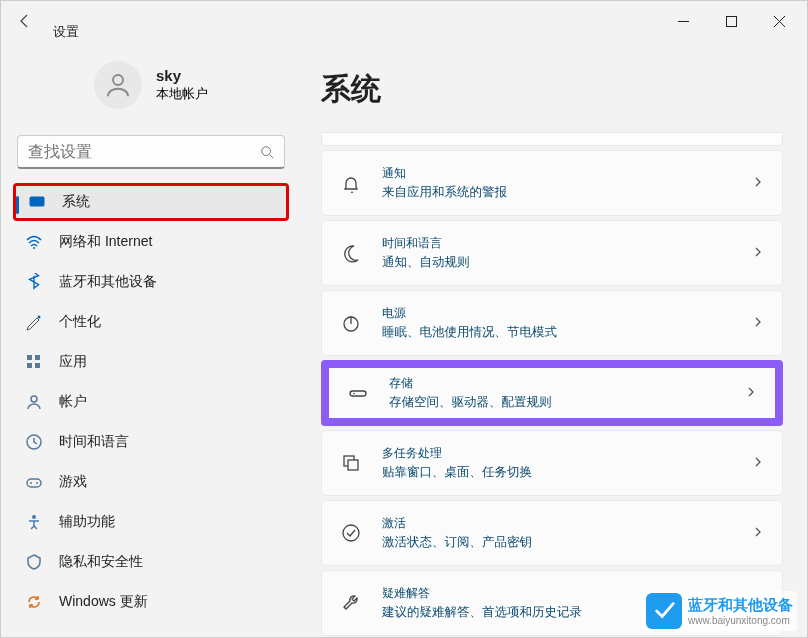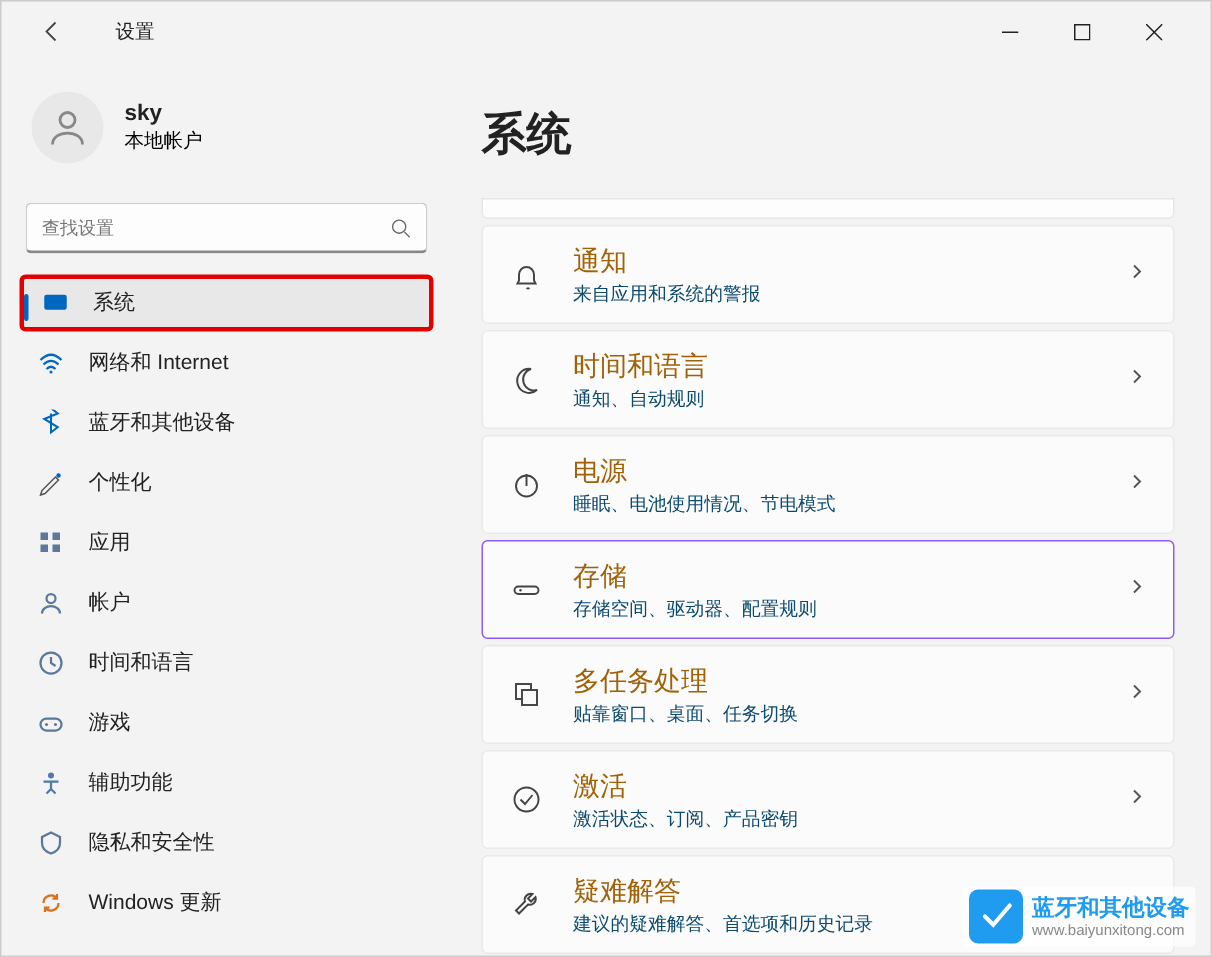--- a/index.html
+++ b/index.html
@@ -1,53 +1,53 @@
 <!DOCTYPE html>
 <html><head>
   <meta charset="utf-8">
   <style>
     * { margin: 0; padding: 0; box-sizing: border-box; font-family: "Segoe UI", "Microsoft YaHei", sans-serif; }
     body { width: 808px; height: 638px; background: #f3f3f3; position: relative; overflow: hidden; border: 1px solid #ccc; }
     
-    .titlebar { height: 40px; display: flex; align-items: center; padding: 0 14px; gap: 14px; }
+    .titlebar { height: 40px; display: flex; align-items: flex-end; padding: 0 4px; }
     .back-btn { width: 40px; height: 40px; display: flex; align-items: center; justify-content: center; cursor: pointer; }
     .title { font-size: 13px; margin-left: 8px; color: #222; }
     .win-controls { margin-left: auto; display: flex; }
     .win-btn { width: 48px; height: 40px; display: flex; align-items: center; justify-content: center; cursor: pointer; }
     
     .layout { display: flex; height: calc(100% - 40px); }
     
     .sidebar { width: 300px; padding: 10px 12px 0 12px; }
-    .account { display: flex; align-items: center; padding: 10px 8px 20px 8px; }
+    .account { display: flex; align-items: center; padding: 10px 8px 20px 8px; justify-content: center; }
     .avatar { width: 48px; height: 48px; border-radius: 50%; background: #e8e8e8; display: flex; align-items: center; justify-content: center; }
     .acc-text { margin-left: 14px; }
     .acc-name { font-size: 15px; font-weight: 600; color: #222; }
     .acc-type { font-size: 13px; color: #000000; margin-top: 1px; }
     
     .search { height: 34px; border: 1px solid #ccc; border-bottom: 2px solid #888; border-radius: 4px; background: #fdfdfd; display: flex; align-items: center; padding: 0 10px; margin: 6px 4px 14px 4px; }
-    .search input { flex: 1; border: none; outline: none; background: transparent; font-size: 12px; color: #666; }
+    .search input { flex: 1; border: none; outline: none; background: transparent; font-size: 16px; color: #666; }
     
     .nav { display: flex; flex-direction: column; gap: 2px; }
     .nav-item { height: 38px; display: flex; align-items: center; padding: 0 12px; border-radius: 4px; cursor: pointer; position: relative; }
     .nav-item.active { background: #e8e8e8; }
     .nav-item.active::before { content:""; position:absolute; left:0; top:10px; width:3px; height:18px; background:#0067c0; border-radius:2px; }
     .nav-item.highlighted { border: 3px solid #e20000; }
     .nav-icon { width: 18px; height: 18px; display: flex; align-items: center; justify-content: center; margin-right: 16px; }
     .nav-label { font-size: 14px; color: #222; }
     
     .main { flex: 1; padding: 20px 24px 0 20px; overflow: hidden; }
     .page-title { font-size: 30px; font-weight: 600; color: #222; margin-bottom: 22px; margin-top: 8px; }
     
     .cards { display: flex; flex-direction: column; gap: 4px; }
     .card-stub { height: 14px; background: #fdfdfd; border: 1px solid #e6e6e6; border-radius: 0 0 4px 4px; }
     .card { background: #fbfbfb; border: 1px solid #e9e9e9; border-radius: 4px; height: 66px; display: flex; align-items: center; padding: 0 18px; cursor: pointer; }
-    .card.highlighted { border: 1px solid #8b5cf6; }
+    .card.highlighted { border: 8px solid #8b5cf6; }
     .card-icon { width: 22px; height: 22px; display: flex; align-items: center; justify-content: center; margin-right: 20px; color: #444; }
     .card-text { flex: 1; }
-    .card-title { font-size: 18px; color: #a16207; }
+    .card-title { font-size: 12px; color: #0c4a6e; }
     .card-sub { font-size: 12.5px; color: #0c4a6e; margin-top: 2px; }
     .chev { color: #666; }
     
     .watermark { position: absolute; right: 10px; bottom: 6px; display: flex; align-items: center; background: rgba(255,255,255,0.7); padding: 2px 4px; border-radius: 3px; }
     .wm-icon { width: 36px; height: 36px; background: #1f9bef; border-radius: 6px; display:flex; align-items:center; justify-content:center; }
     .wm-text { margin-left: 6px; }
     .wm-big { font-size: 15px; color: #1f9bef; font-weight: 600; }
     .wm-small { font-size: 10px; color: #888; }
   </style>
 </head>

